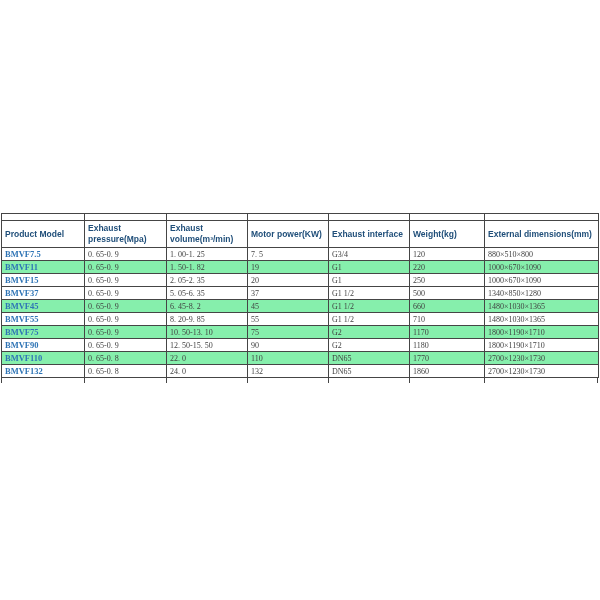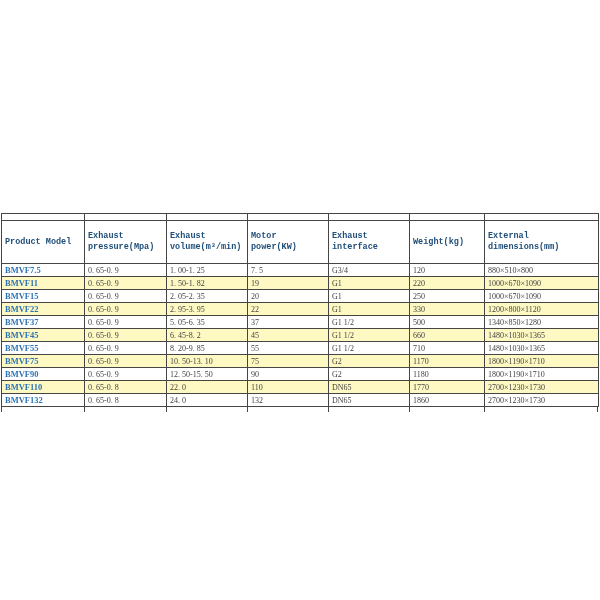--- a/index.html
+++ b/index.html
@@ -22,32 +22,32 @@
     border: 1px solid #454545;
     padding: 1px 3px;
     vertical-align: middle;
     text-align: left;
     overflow: hidden;
     white-space: nowrap;
   }
   tr.blank-row { height: 7px; }
   tr.blank-row td { padding: 0; }
 
-  tr.header-row { height: 43px; font-family: Liberation Mono, monospace; }
+  tr.header-row { height: 27px; }
   tr.header-row th {
     font-size: 8.5px;
     font-weight: bold;
     color: #1F4E79;
     line-height: 1.25;
     white-space: pre-line;
     background: #ffffff;
   }
 
   tr.data-row { height: 11.5px; font-family: Liberation Serif, serif; }
-  tr.data-row.alt td { background: #fef9c3; }
+  tr.data-row.alt td { background: #86efac; }
   td.model-cell {
     font-size: 8.5px;
     font-weight: bold;
     color: #2E74B5;
   }
   td.value-cell {
     font-size: 8px;
     color: #3F3F3F;
   }
 
@@ -115,29 +115,20 @@
       </tr>
       <tr class="data-row">
         <td class="model-cell">BMVF15</td>
         <td class="value-cell">0. 65-0. 9</td>
         <td class="value-cell">2. 05-2. 35</td>
         <td class="value-cell">20</td>
         <td class="value-cell">G1</td>
         <td class="value-cell">250</td>
         <td class="value-cell">1000×670×1090</td>
       </tr>
-      <tr class="data-row alt">
-        <td class="model-cell">BMVF22</td>
-        <td class="value-cell">0. 65-0. 9</td>
-        <td class="value-cell">2. 95-3. 95</td>
-        <td class="value-cell">22</td>
-        <td class="value-cell">G1</td>
-        <td class="value-cell">330</td>
-        <td class="value-cell">1200×800×1120</td>
-      </tr>
       <tr class="data-row">
         <td class="model-cell">BMVF37</td>
         <td class="value-cell">0. 65-0. 9</td>
         <td class="value-cell">5. 05-6. 35</td>
         <td class="value-cell">37</td>
         <td class="value-cell">G1 1/2</td>
         <td class="value-cell">500</td>
         <td class="value-cell">1340×850×1280</td>
       </tr>
       <tr class="data-row alt">

